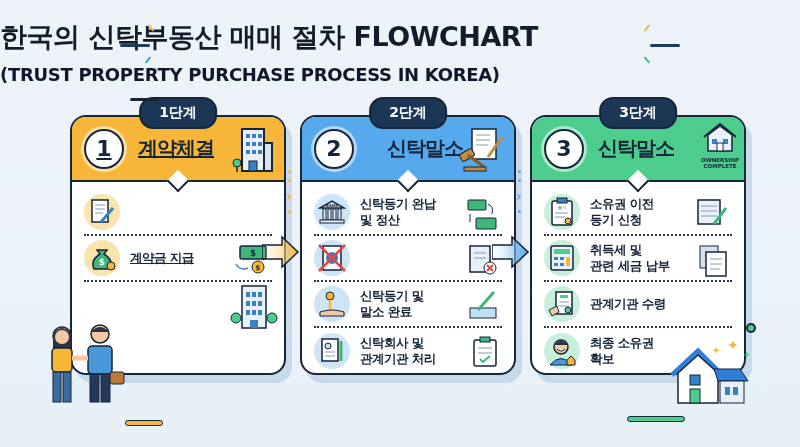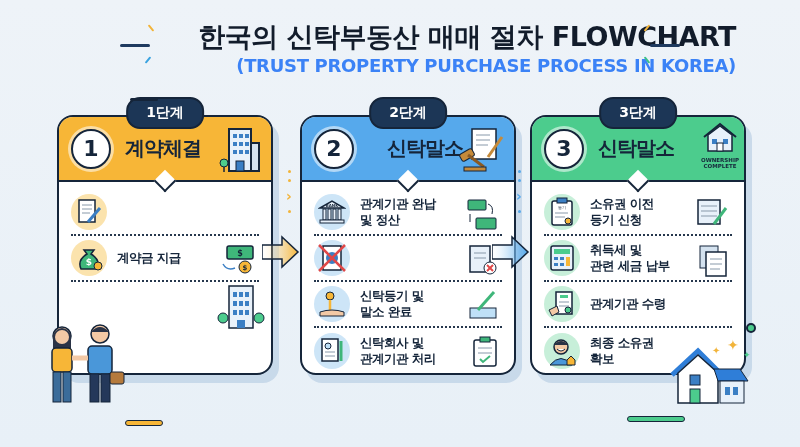--- a/index.html
+++ b/index.html
@@ -3,23 +3,23 @@
 <meta charset="utf-8">
 <style>
   * { box-sizing: border-box; margin: 0; padding: 0; }
   html, body { width: 800px; height: 447px; overflow: hidden; }
   body {
     background: linear-gradient(180deg, #eef3f8 0%, #e8f0f7 100%);
     font-family: "DejaVu Sans", sans-serif;
     position: relative;
     color: #142437;
   }
-  .title-wrap { position: absolute; top: 20px; left: 0; width: 736px; text-align: right; }
+  .title-wrap { position: absolute; top: 20px; left: 0; width: 736px; text-align: left; }
   .title { font-size: 27px; font-weight: bold; letter-spacing: -0.5px; color: #121c2b; line-height: 34px; }
-  .subtitle { font-size: 18px; font-weight: bold; color: #3b82f6; margin-top: 1px; letter-spacing: -0.3px; }
+  .subtitle { font-size: 18px; font-weight: bold; color: #0f172a; margin-top: 10px; letter-spacing: -0.3px; }
   .deco-line { position: absolute; top: 44px; height: 3px; width: 30px; background: #1e3a5f; border-radius: 2px; }
   .spark { position: absolute; width: 2px; height: 8px; border-radius: 1px; }
 
   .panel {
     position: absolute; top: 115px; width: 216px; height: 260px;
     border: 2px solid #15253a; border-radius: 16px; background: #fff;
     box-shadow: 6px 8px 0 rgba(140,175,210,0.35);
   }
   .panel-head {
     height: 65px; border-radius: 14px 14px 0 0; border-bottom: 2px solid #15253a;
@@ -47,21 +47,21 @@
   .items { padding: 8px 12px 0 12px; }
   .item { display: flex; align-items: center; height: 46px; border-bottom: 2px dotted #26374d; position: relative; }
   .item:last-child { border-bottom: none; }
   .item-icon {
     width: 36px; height: 36px; border-radius: 50%; flex: none;
     display: flex; align-items: center; justify-content: center; margin-right: 10px;
   }
   .item-text { font-size: 12.5px; font-weight: bold; line-height: 16px; color: #15253a; letter-spacing: -0.5px; white-space: pre-line; }
   .item-extra { position: absolute; right: 4px; top: 8px; }
 
-  .p1 { left: 57px; }
+  .p1 { left: 70px; text-decoration: underline; }
   .p1 .panel-head { background: #f7b637; }
   .p1 .item-icon { background: #fbe3ad; }
   .p2 { left: 300px; }
   .p2 .panel-head { background: #56a9ec; gap: 19px; }
   .p2 .item-icon { background: #cde5f7; }
   .p3 { left: 530px; }
   .p3 .panel-head { background: #4ccc8d; }
   .p3 .item-icon { background: #c7efd9; }
 
   .arrow { position: absolute; top: 235px; width: 38px; height: 34px; }
@@ -239,21 +239,21 @@
             <text x="14" y="8" font-size="4" text-anchor="middle" fill="#15253a" font-weight="bold">BANK</text>
             <g fill="#e8f1fa" stroke="#15253a">
               <rect x="5" y="10" width="3" height="11"></rect>
               <rect x="10" y="10" width="3" height="11"></rect>
               <rect x="15" y="10" width="3" height="11"></rect>
               <rect x="20" y="10" width="3" height="11"></rect>
             </g>
             <rect x="2" y="21" width="24" height="3" fill="#e8f1fa" stroke="#15253a"></rect>
           </svg>
       </div>
-      <div class="item-text">관계기관 완납
+      <div class="item-text">신탁등기 완납
 및 정산</div>
       <div class="item-extra">
         <svg width="32" height="34" viewBox="0 0 32 34">
             <rect x="2" y="2" width="18" height="10" rx="1" fill="#3fb67a" stroke="#15253a"></rect>
             <rect x="10" y="20" width="20" height="11" rx="1" fill="#3fb67a" stroke="#15253a"></rect>
             <path d="M22 6 Q28 8 26 16" fill="none" stroke="#15253a"></path>
             <path d="M4 16 L4 24" stroke="#15253a"></path>
           </svg>
       </div>
     </div>

